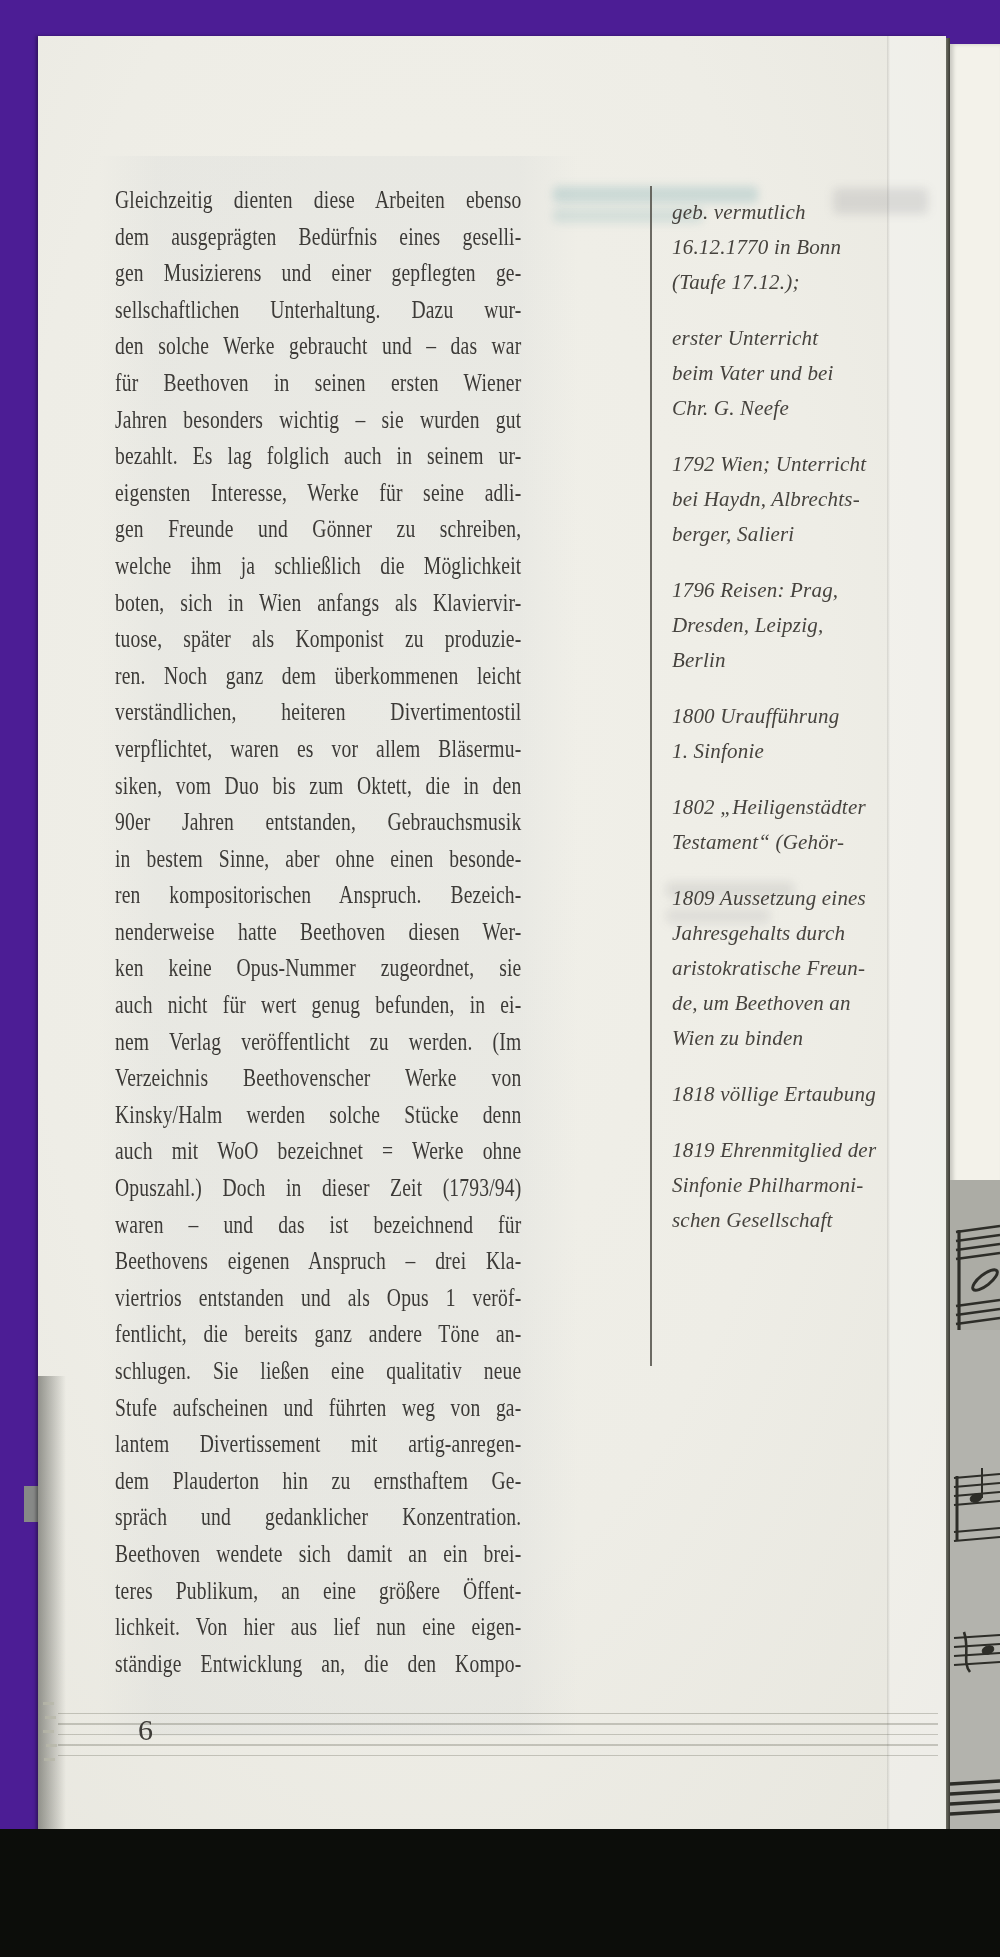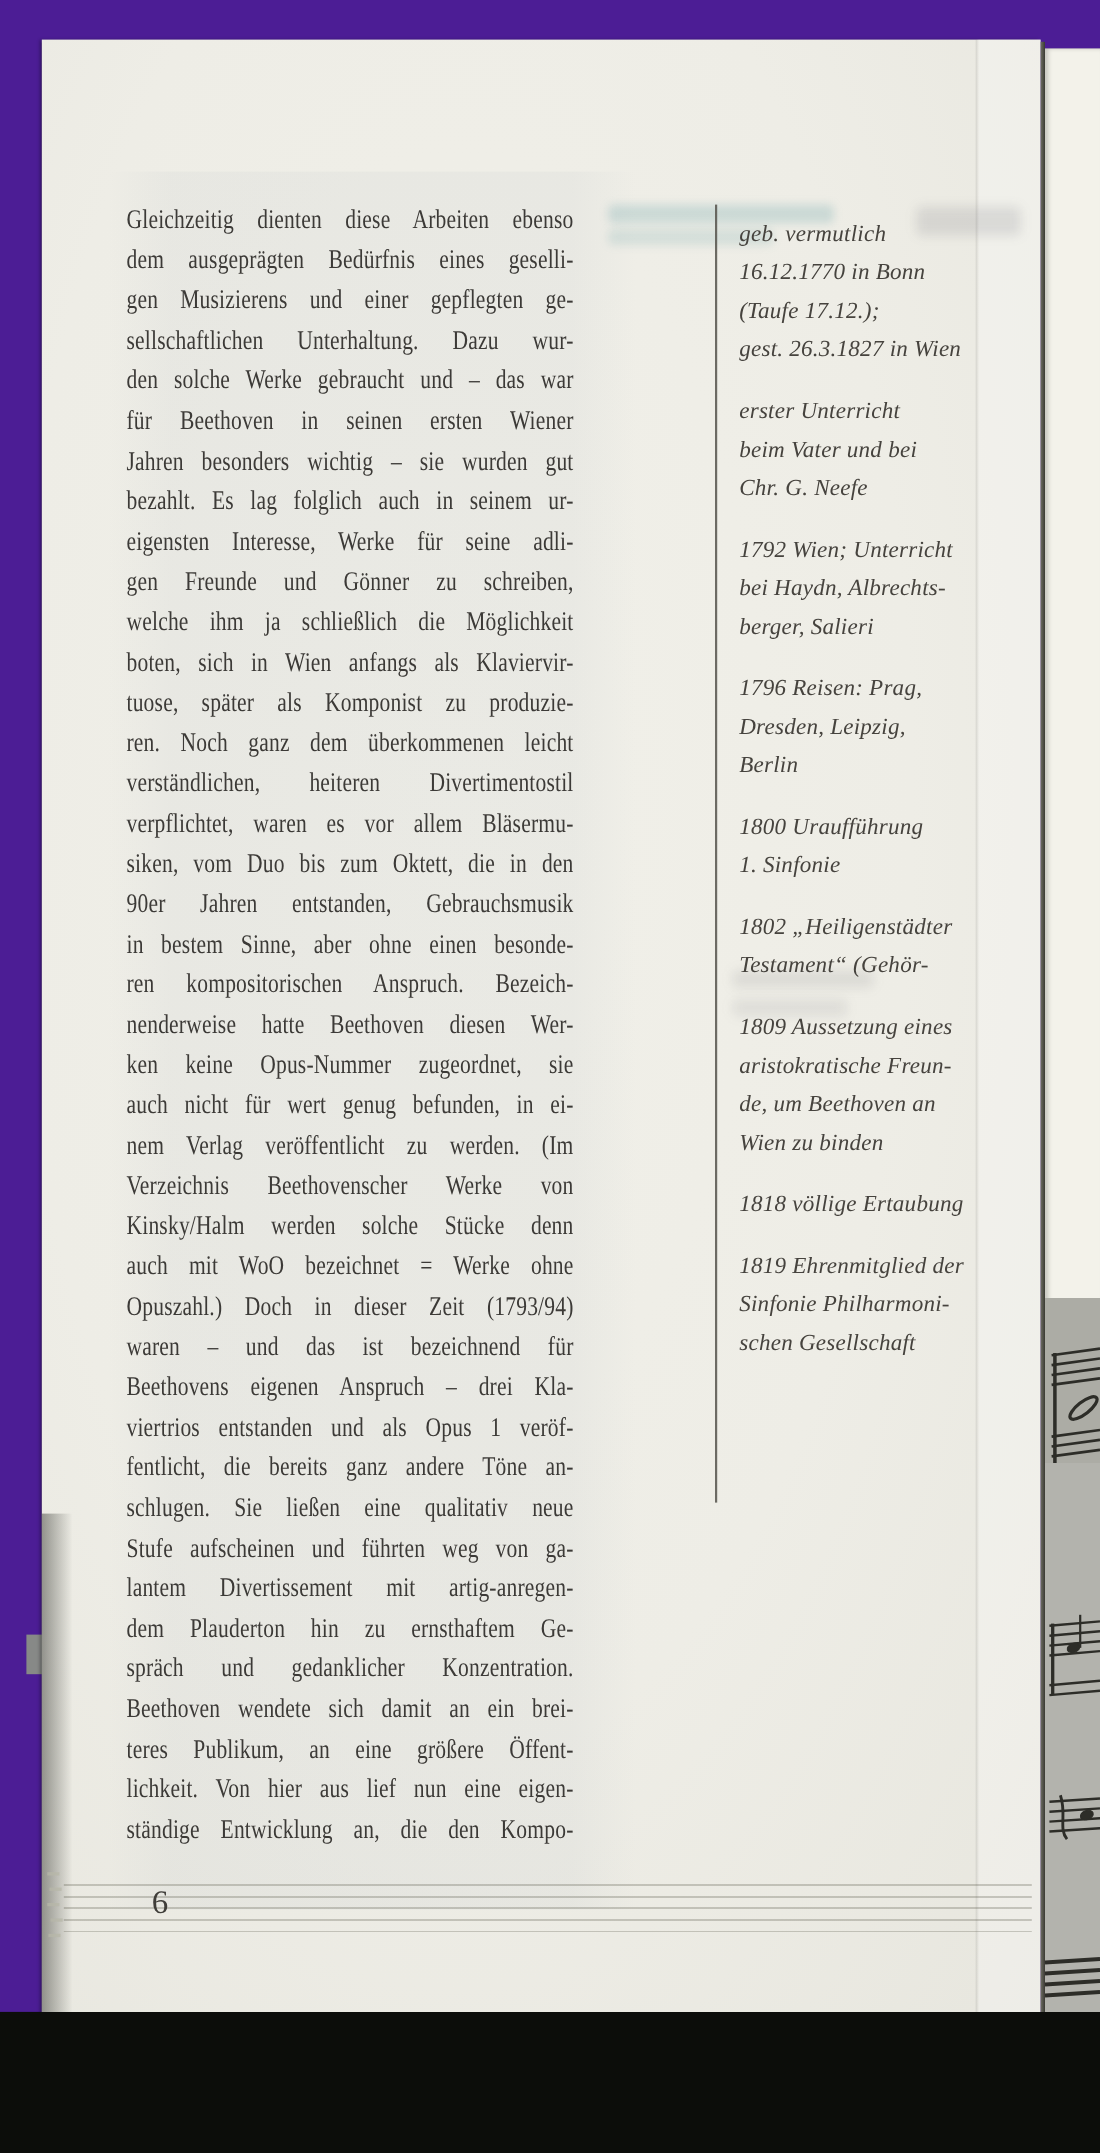--- a/index.html
+++ b/index.html
@@ -128,21 +128,20 @@
         <div class="tline">ständige Entwicklung an, die den Kompo-</div>
       </div>
 
     <div class="vrule"></div>
 
     <div class="margin-col">
         <div class="ngroup">
           <div class="nline">geb. vermutlich</div>
           <div class="nline">16.12.1770 in Bonn</div>
           <div class="nline">(Taufe 17.12.);</div>
-          <div class="nline">gest. 26.3.1827 in Wien</div>
         </div>
         <div class="ngroup">
           <div class="nline">erster Unterricht</div>
           <div class="nline">beim Vater und bei</div>
           <div class="nline">Chr. G. Neefe</div>
         </div>
         <div class="ngroup">
           <div class="nline">1792 Wien; Unterricht</div>
           <div class="nline">bei Haydn, Albrechts-</div>
           <div class="nline">berger, Salieri</div>
@@ -155,20 +154,21 @@
         <div class="ngroup">
           <div class="nline">1800 Uraufführung</div>
           <div class="nline">1. Sinfonie</div>
         </div>
         <div class="ngroup">
           <div class="nline">1802 „Heiligenstädter</div>
           <div class="nline">Testament“ (Gehör-</div>
         </div>
         <div class="ngroup">
           <div class="nline">1809 Aussetzung eines</div>
+          <div class="nline">Jahresgehalts durch</div>
           <div class="nline">aristokratische Freun-</div>
           <div class="nline">de, um Beethoven an</div>
           <div class="nline">Wien zu binden</div>
         </div>
         <div class="ngroup">
           <div class="nline">1818 völlige Ertaubung</div>
         </div>
         <div class="ngroup">
           <div class="nline">1819 Ehrenmitglied der</div>
           <div class="nline">Sinfonie Philharmoni-</div>

